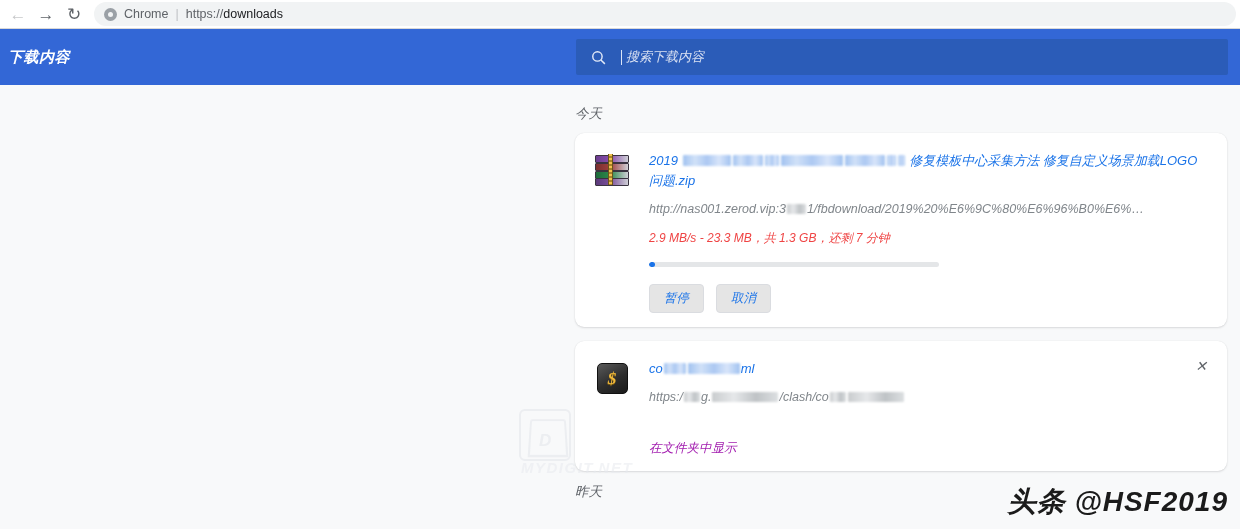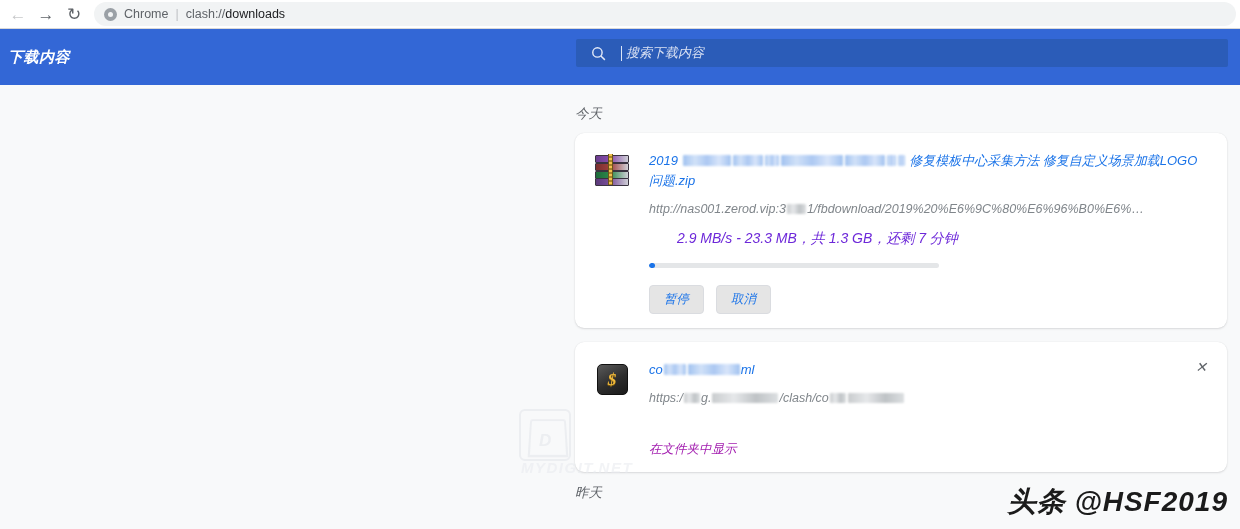--- a/index.html
+++ b/index.html
@@ -71,21 +71,21 @@
   .toolbar-title {
     color: #ffffff;
     font-size: 15px;
     font-weight: bold;
     margin-left: 8px;
     letter-spacing: .5px;
   }
   .search-wrap {
     position: absolute;
     left: 576px; right: 12px;
-    top: 10px; height: 28px;
+    top: 10px; height: 36px;
     background: #2b5cb8;
     border-radius: 2px;
     display: flex;
     align-items: center;
     padding: 0 14px;
     gap: 14px;
   }
   .search-icon { flex: none; }
   .search-caret {
     width: 1px; height: 15px; background: #dbe5f7; flex: none;
@@ -175,23 +175,22 @@
     margin-top: 11px;
     white-space: nowrap; overflow: hidden;
   }
   .file-url .redact {
     display: inline-block; height: 10px; vertical-align: -1px;
     border-radius: 1px; margin: 0 1px;
     background: linear-gradient(90deg,#c9ccce,#e6e8ea,#bfc3c6,#dcdfe1);
     filter: blur(1.1px);
   }
   .status {
-    font-size: 14px; color: #6d28d9;
+    font-size: 12px; color: #ef4444;
     margin-top: 14px;
-    margin-left: 28px;
   }
   .progress {
     width: 290px; height: 5px;
     background: #e4e6e8;
     border-radius: 3px;
     margin-top: 15px;
     overflow: hidden;
   }
   .progress > i {
     display: block; height: 100%;
@@ -275,21 +274,21 @@
 <body>
 
 <div class="browser-bar">
   <div class="nav-btn disabled">←</div>
   <div class="nav-btn">→</div>
   <div class="nav-btn">↻</div>
   <div class="omnibox">
     <div class="chrome-logo"></div>
     <span class="omni-label">Chrome</span>
     <span class="omni-sep">|</span>
-    <span class="omni-url"><span>clash://</span><b>downloads</b></span>
+    <span class="omni-url"><span>https://</span><b>downloads</b></span>
   </div>
 </div>
 
 <div class="page">
 
   <div class="toolbar">
     <div class="toolbar-title">下载内容</div>
 
     <div class="search-wrap">
       <svg class="search-icon" width="17" height="17" viewBox="0 0 24 24">

